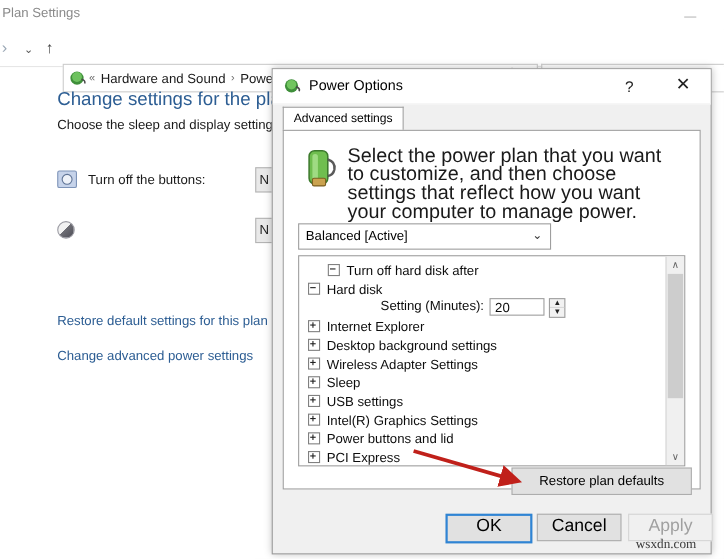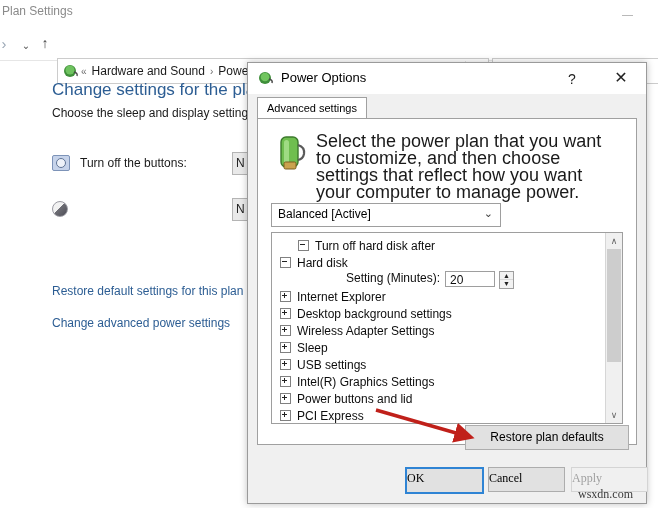--- a/index.html
+++ b/index.html
@@ -345,24 +345,23 @@
     line-height: 22px; text-align: center;
     cursor: pointer;
   }
 
   
   .dlg-btn {
     position: absolute;
     width: 75px; height: 23px;
     background: #e1e1e1;
     border: 1px solid #adadad;
-    font-size: 12px; color: #000;
-    line-height: 21px; 
-    cursor: pointer;
-    font-family: Liberation Serif, serif;
+    font-size: 16px; color: #000;
+    line-height: 21px; text-align: center;
+    cursor: pointer;
   }
   #btn-ok {
     left: 157px; top: 404px;
     background: #e1e1e1;
     border: 2px solid #2f84d4;
     line-height: 19px;
   }
   #btn-cancel { left: 240px; top: 404px; }
   #btn-apply  {
     left: 323px; top: 404px;

